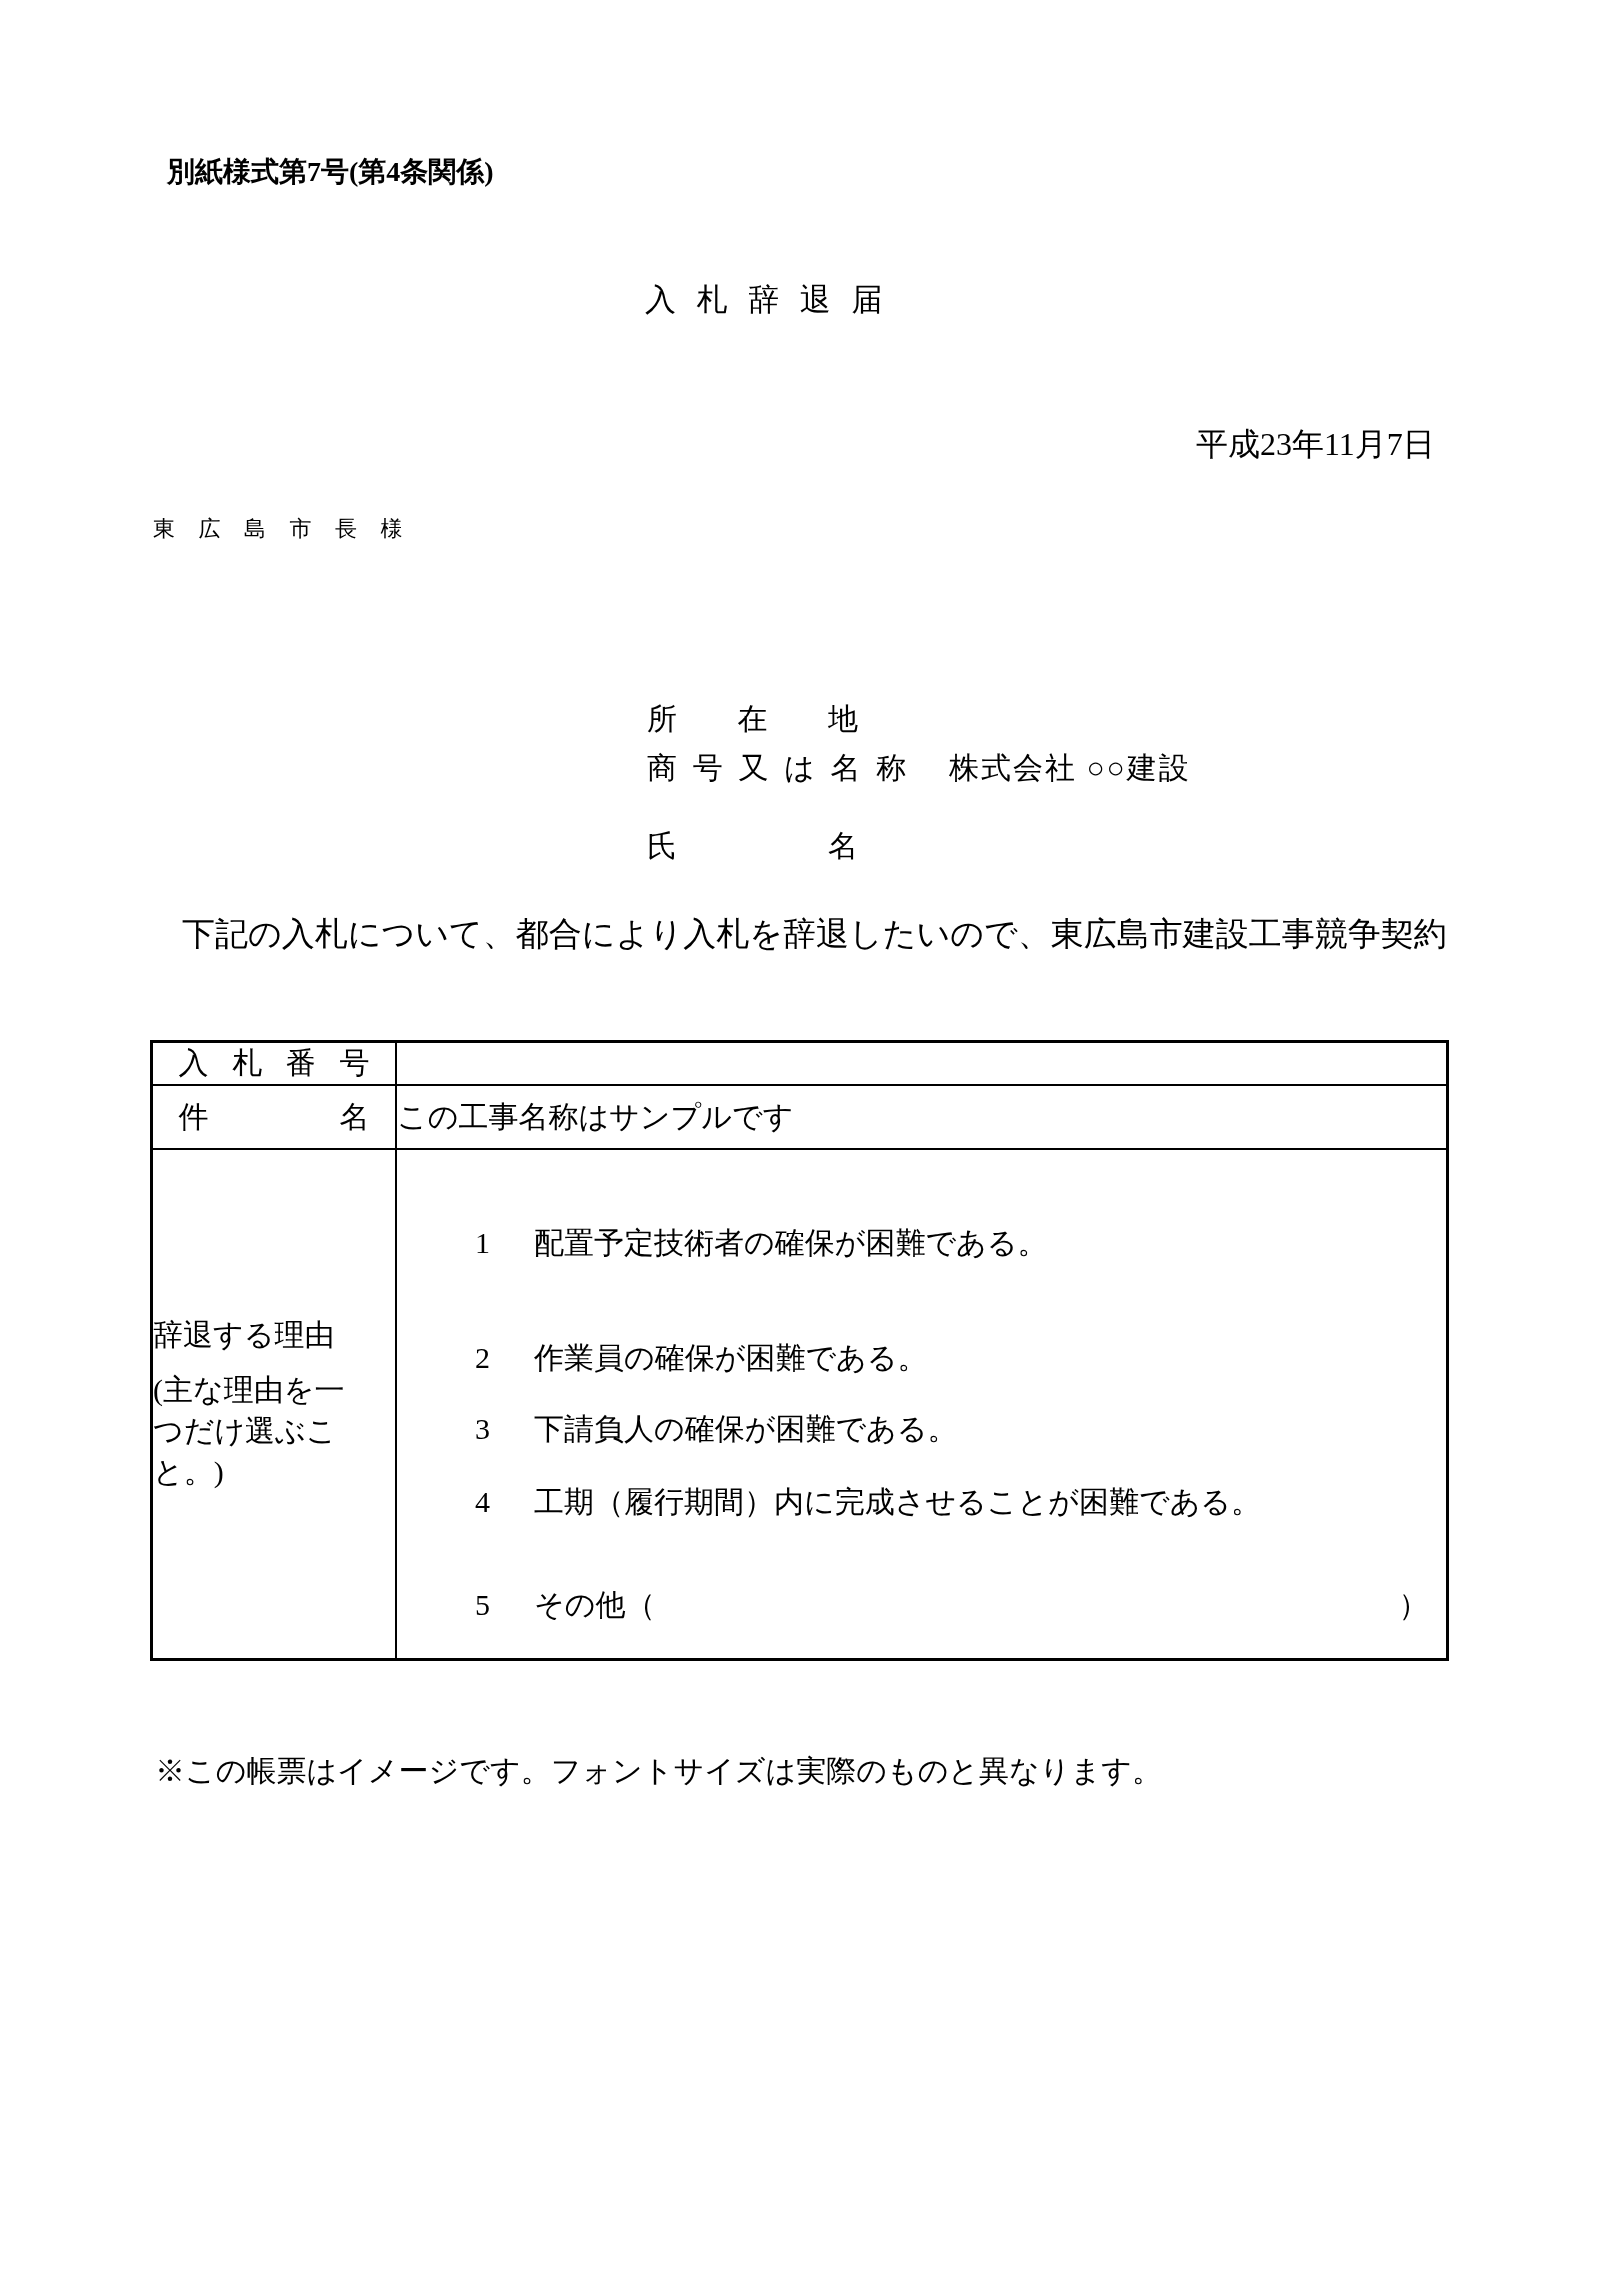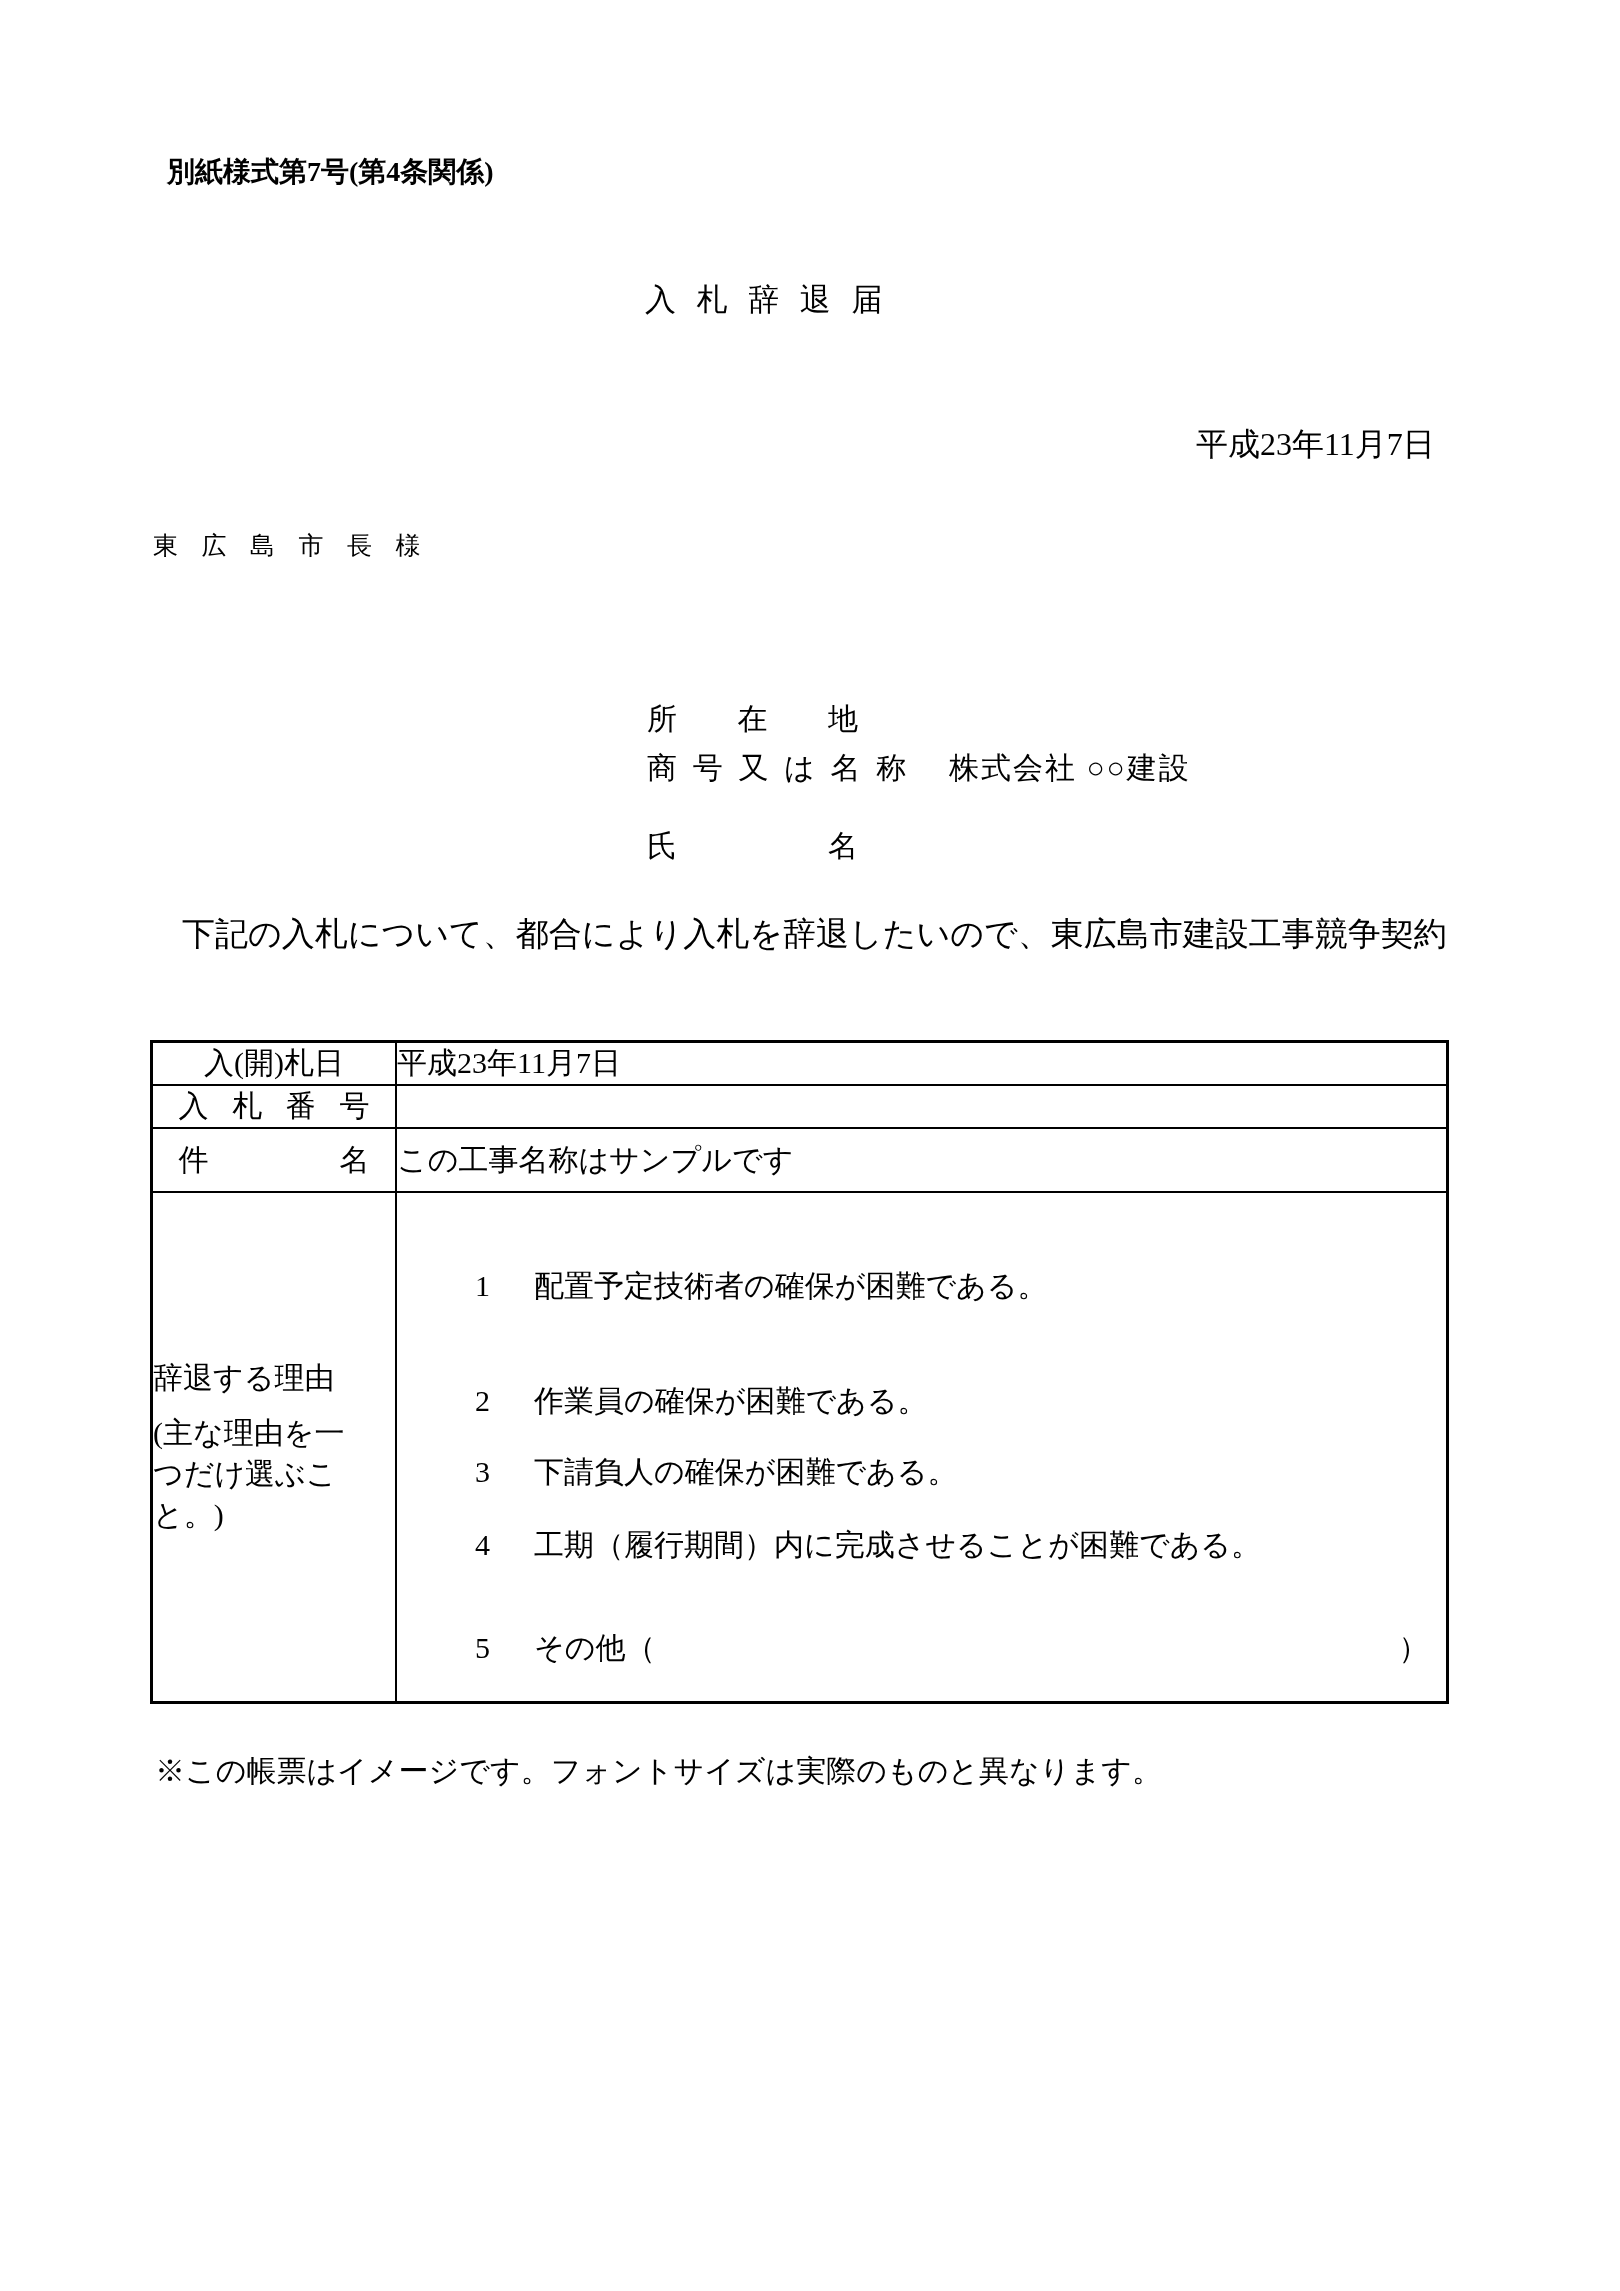--- a/index.html
+++ b/index.html
@@ -10,21 +10,21 @@
     margin:0 auto;
     background:#ffffff;
     font-family:"Liberation Serif","DejaVu Serif",serif;
     color:#000;
     overflow:hidden;
   }
   .abs{position:absolute;}
   .form-note{left:167px;top:153px;font-size:28px;white-space:nowrap;font-weight:bold;}
   .doc-title{left:645px;top:279px;font-size:31px;letter-spacing:20.6px;white-space:nowrap;font-weight:500;}
   .doc-date{left:1196px;top:423px;font-size:32px;white-space:nowrap;}
-  .addressee{left:153px;top:529px;font-size:25px;letter-spacing:23.5px;white-space:nowrap;}
+  .addressee{left:153px;top:514px;font-size:22px;letter-spacing:23.5px;white-space:nowrap;}
   .sender-line{left:647px;font-size:30px;white-space:nowrap;}
   .jlabel{display:inline-block;width:211px;text-align:justify;text-align-last:justify;}
   .company-label{letter-spacing:15.7px;}
   .company-value{position:absolute;left:302px;top:0;letter-spacing:2px;white-space:nowrap;}
   .body-text{left:149px;top:902px;width:1296px;overflow:hidden;font-size:33px;line-height:65px;}
   .body-text .line{white-space:nowrap;height:65px;}
   .doc-table{left:150px;top:1040px;border-collapse:collapse;table-layout:fixed;width:1299px;}
   .doc-table td{border:2.9px solid #000;padding:0;vertical-align:middle;font-size:30px;}
   .doc-table{border:3.9px solid #000;}
   .col-label{width:242px;}
@@ -72,24 +72,20 @@
   <div class="abs sender-line" style="top:826px;">
     <span class="jlabel">氏名</span>
   </div>
 
   <div class="abs body-text">
     <div class="line">　下記の入札について、都合により入札を辞退したいので、東広島市建設工事競争契約入</div>
   </div>
 
   <table class="abs doc-table">
     <tbody>
-        <tr class="row-s">
-      <td class="col-label lbl-center">入(開)札日</td>
-      <td class="val-cell">平成23年11月7日</td>
-    </tr>
     <tr class="row-s">
       <td class="col-label lbl-center"><span class="jcell">入札番号</span></td>
       <td class="val-cell"></td>
     </tr>
     <tr class="row-m">
       <td class="col-label lbl-center"><span class="jcell">件名</span></td>
       <td class="val-cell">この工事名称はサンプルです</td>
     </tr>
     <tr class="row-l">
       <td class="col-label reason-label-cell">

